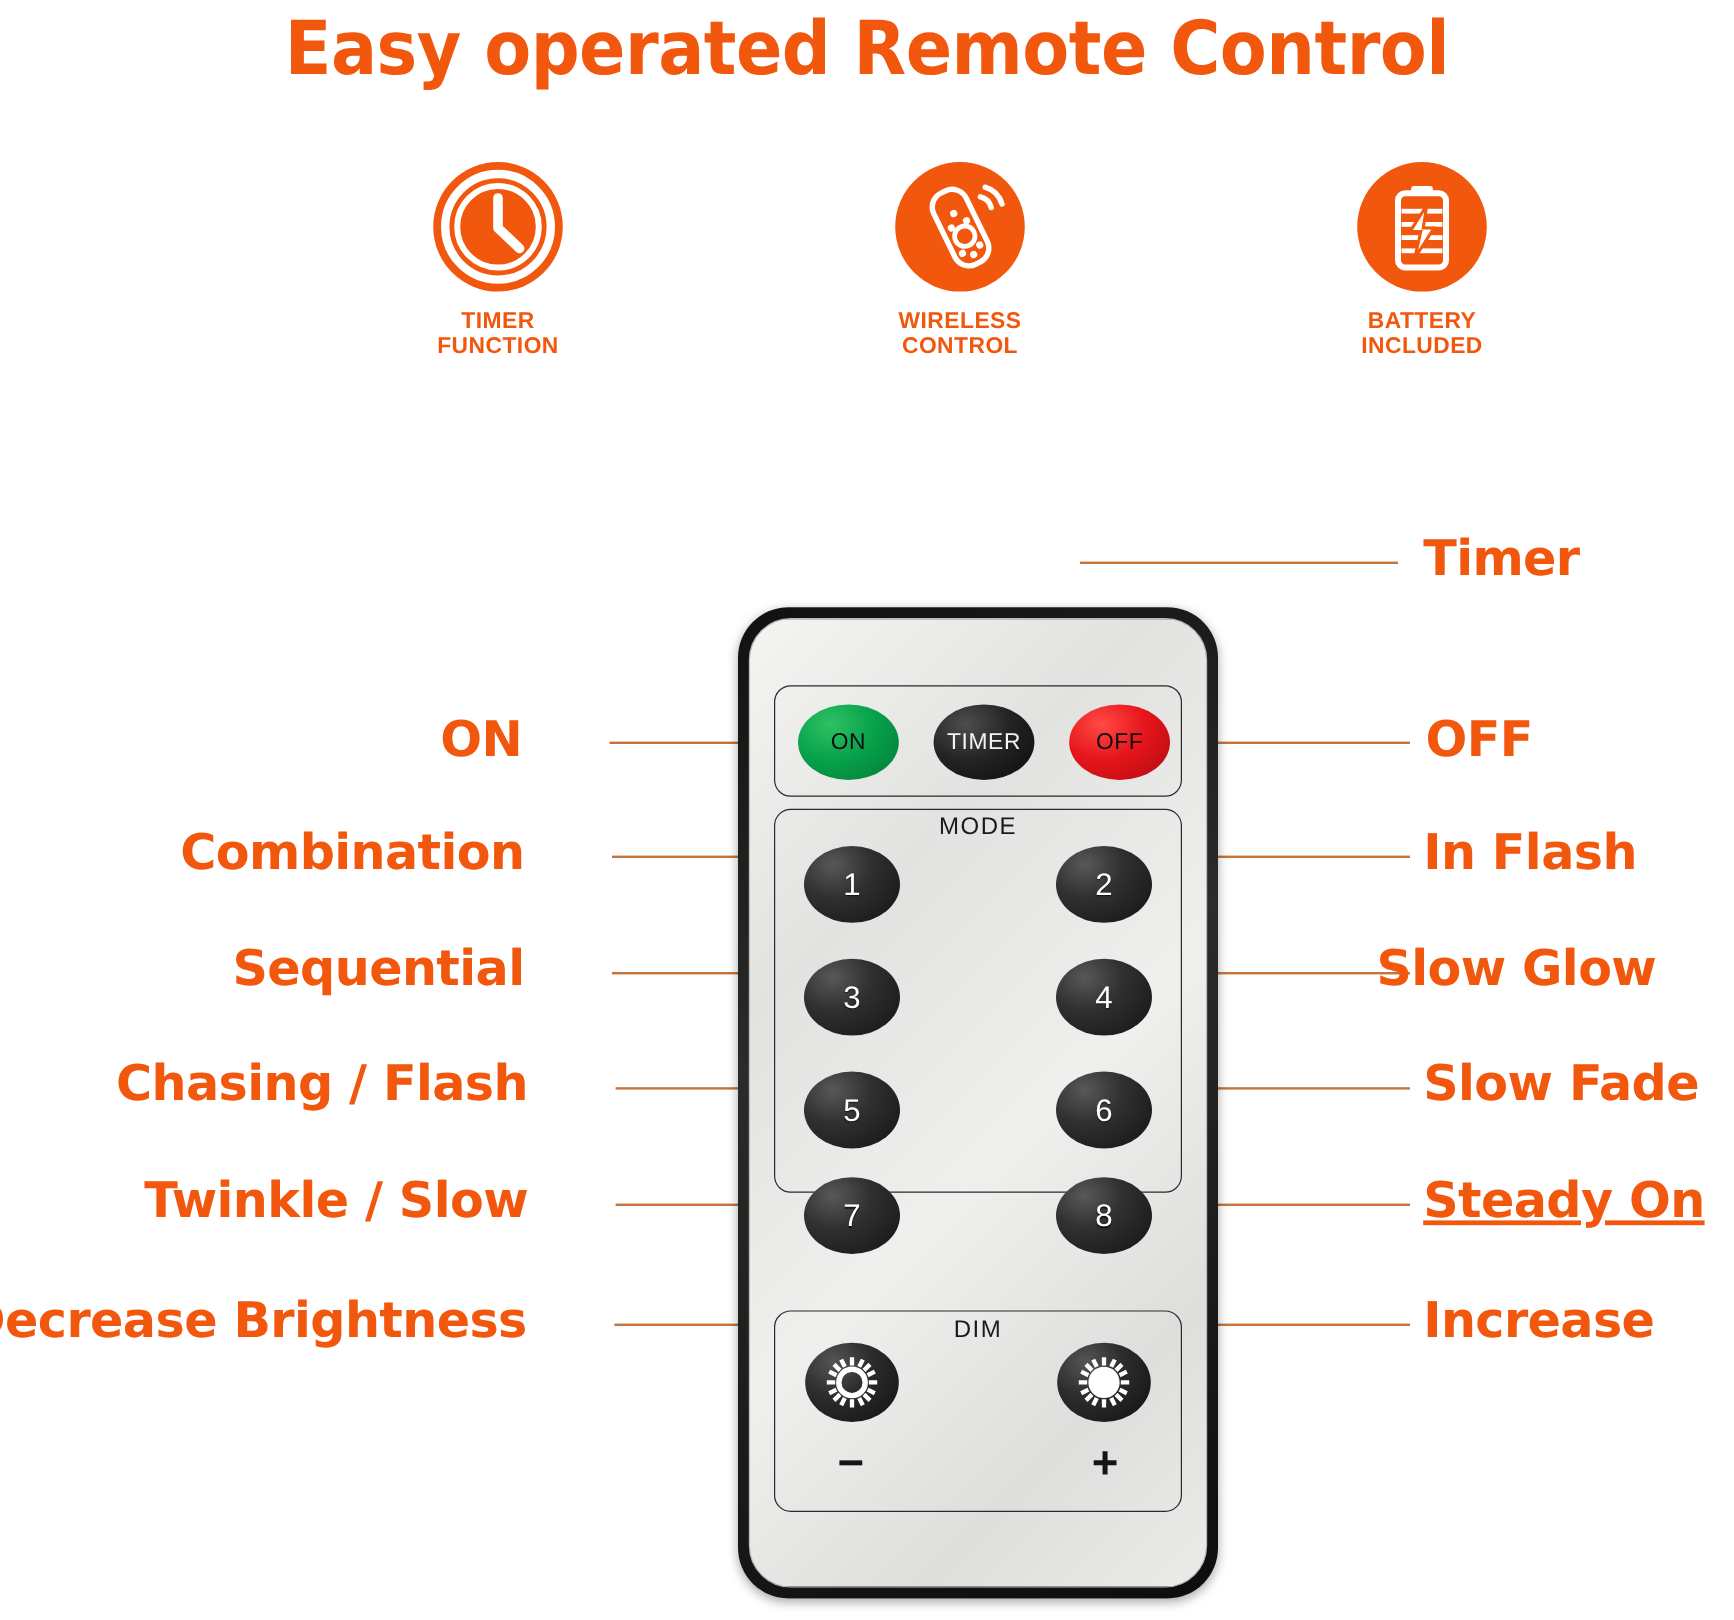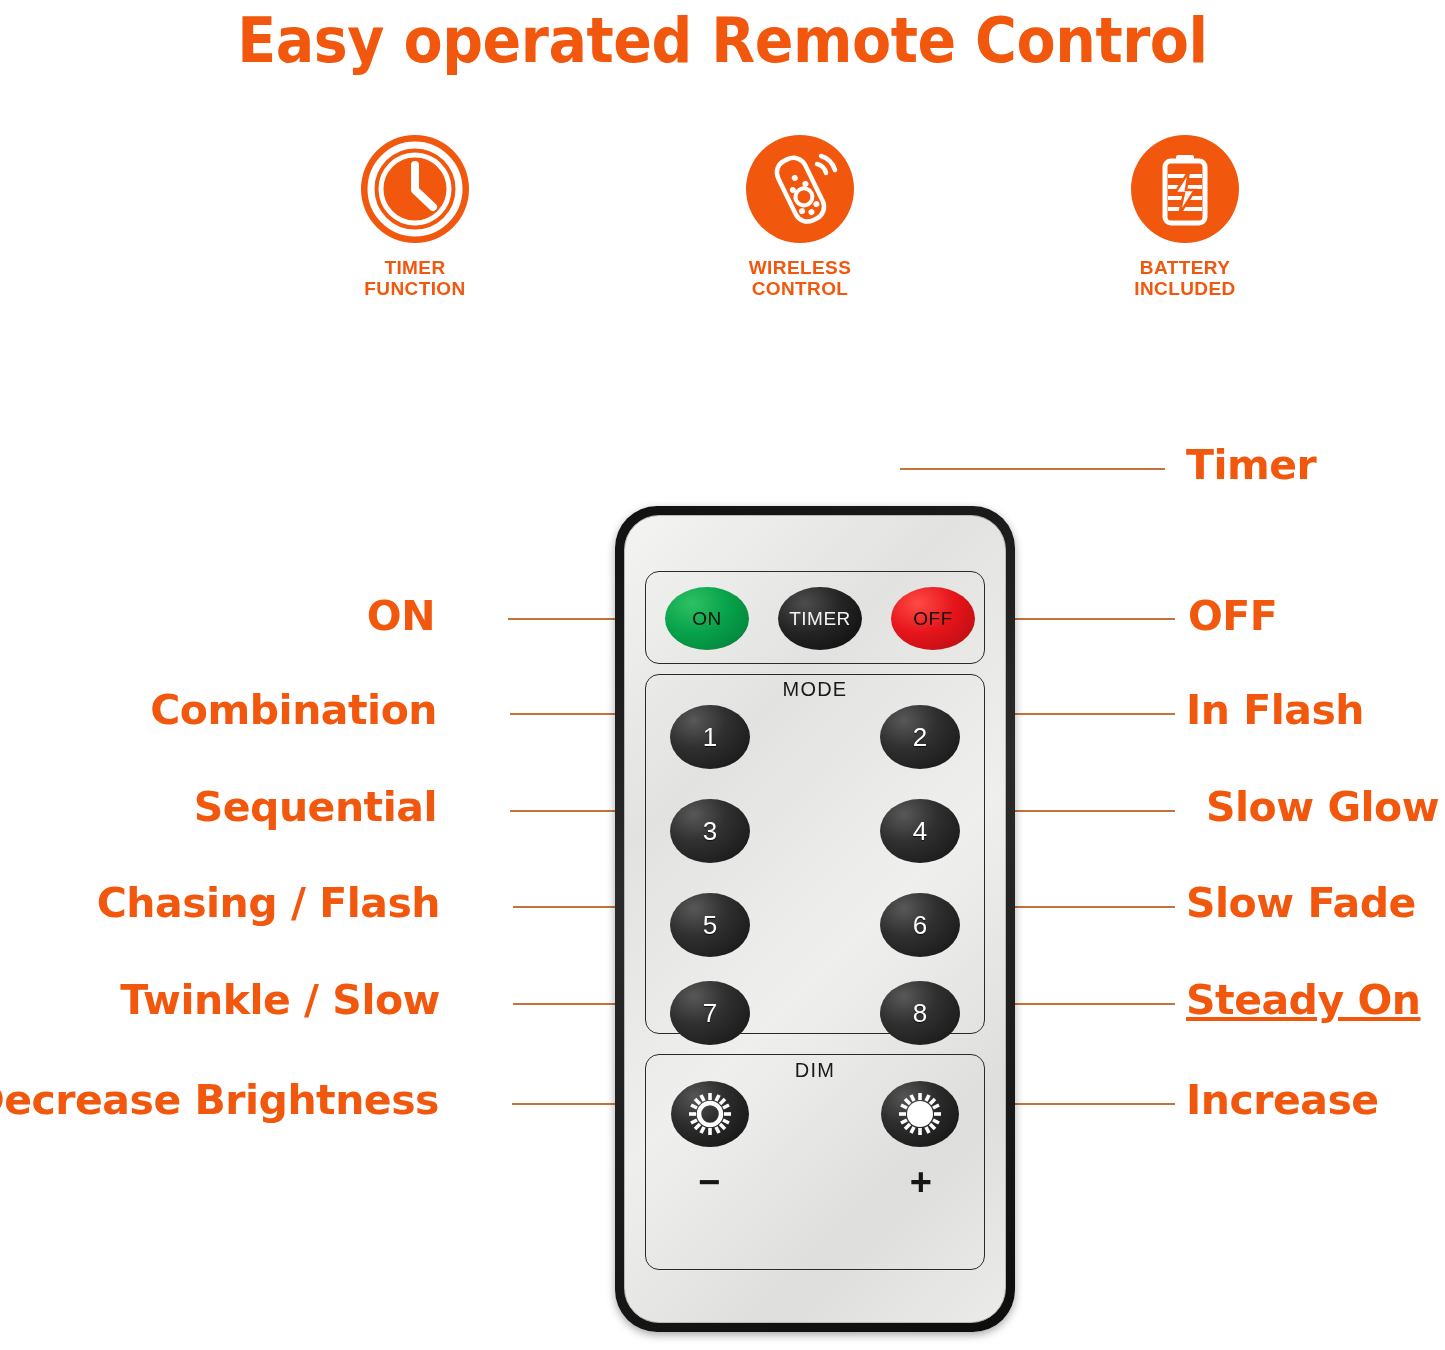--- a/index.html
+++ b/index.html
@@ -60,22 +60,22 @@
     position:relative;
     border:1px solid #b9b9b6;
   }
 
   .panel {
     position:absolute; left:20px; right:20px;
     border:1.6px solid #2a2a2a;
     border-radius:14px;
   }
   #panel-power { top:55px; height:93px; }
-  #panel-mode  { top:158px; height:360px; }
-  #panel-dim   { top:538px; height:216px; }
+  #panel-mode  { top:158px; height:320px; }
+  #panel-dim   { top:576px; height:168px; }
 
   .panel-title {
     position:absolute; top:2px; left:0; right:0;
     text-align:center;
     font-size:20px; color:#1a1a1a;
     letter-spacing:1.2px;
     font-family:"Liberation Sans", sans-serif;
   }
   #panel-mode .panel-title { top:3px; }
   #panel-dim  .panel-title { top:4px; }
@@ -220,21 +220,21 @@
 <div class="ann ann-l" style="right:1010px; top:596px;">ON</div>
 <div class="ann ann-l" style="right:1008px; top:690px;">Combination</div>
 <div class="ann ann-l" style="right:1008px; top:787px;margin-left:30px;">Sequential</div>
 <div class="ann ann-l" style="right:1005px; top:883px;">Chasing / Flash</div>
 <div class="ann ann-l" style="right:1005px; top:980px;">Twinkle / Slow</div>
 <div class="ann ann-l" style="right:1006px; top:1080px;">Decrease Brightness</div>
 
 <div class="ann ann-r" style="left:1186px; top:445px;">Timer</div>
 <div class="ann ann-r" style="left:1188px; top:596px;">OFF</div>
 <div class="ann ann-r" style="left:1186px; top:690px;">In Flash</div>
-<div class="ann ann-r" style="left:1206px; top:787px;text-align:center;">Slow Glow</div>
+<div class="ann ann-r" style="left:1147px; top:787px;text-align:center;">Slow Glow</div>
 <div class="ann ann-r" style="left:1186px; top:883px;">Slow Fade</div>
 <div class="ann ann-r" style="left:1186px; top:980px;text-decoration:underline;">Steady On</div>
 <div class="ann ann-r" style="left:1186px; top:1080px;">Increase</div>
 
 <div id="remote">
   <div id="remote-face">
 
     <div class="panel" id="panel-power">
       <div class="btn btn-power btn-on">ON</div>
       <div class="btn btn-power btn-tm">TIMER</div>

